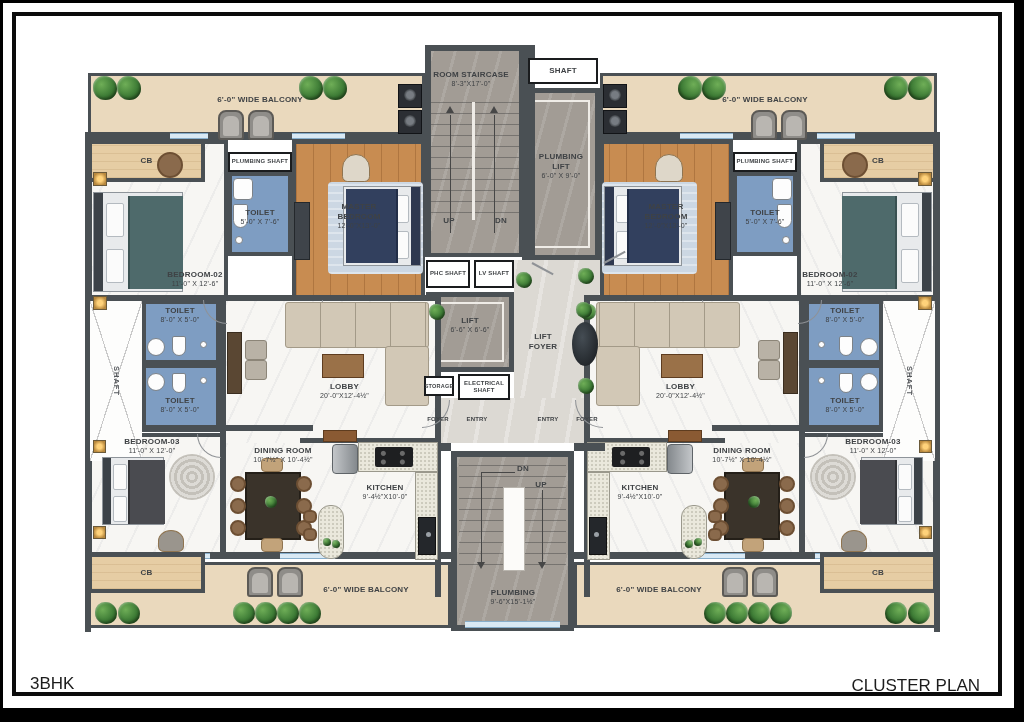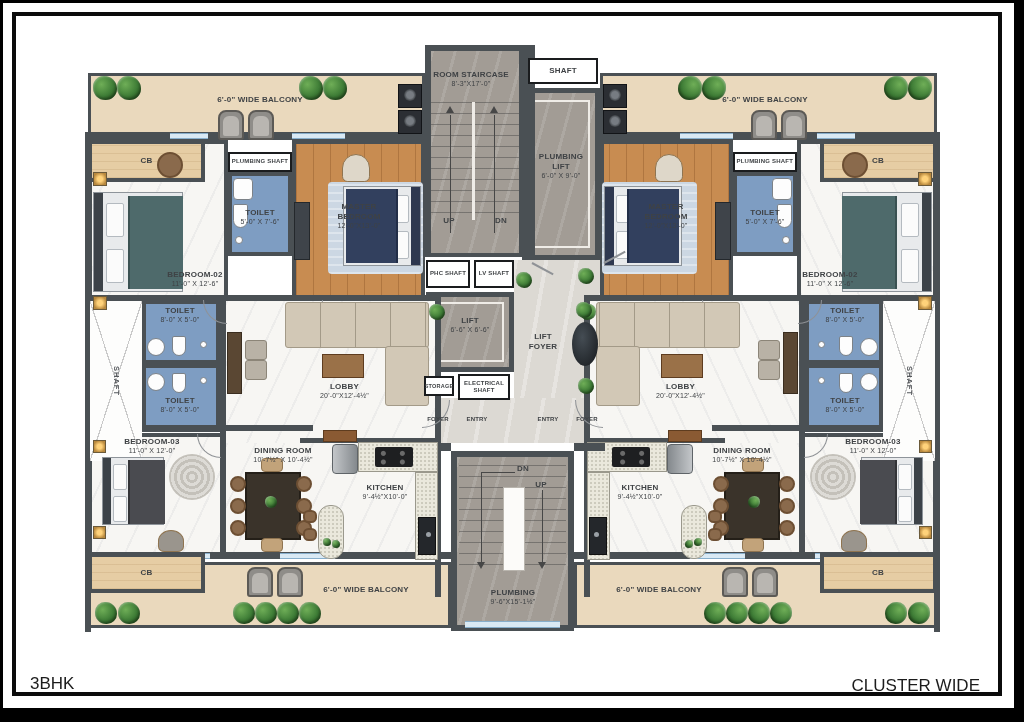--- a/index.html
+++ b/index.html
@@ -501,13 +501,13 @@
     <div class="plant" style="left:10px;top:562px;width:22px;height:22px;"></div>
     <div class="plant" style="left:33px;top:562px;width:22px;height:22px;"></div>
     <div class="plant" style="left:148px;top:562px;width:22px;height:22px;"></div>
     <div class="plant" style="left:170px;top:562px;width:22px;height:22px;"></div>
     <div class="plant" style="left:192px;top:562px;width:22px;height:22px;"></div>
     <div class="plant" style="left:214px;top:562px;width:22px;height:22px;"></div>
   </div>
   </div>
 
 <div class="titles" style="left:30px;top:674px;">3BHK</div>
-<div class="titles" style="right:44px;top:676px;">CLUSTER WIDE</div>
+<div class="titles" style="right:44px;top:676px;">CLUSTER PLAN</div>
 
 </body></html>

